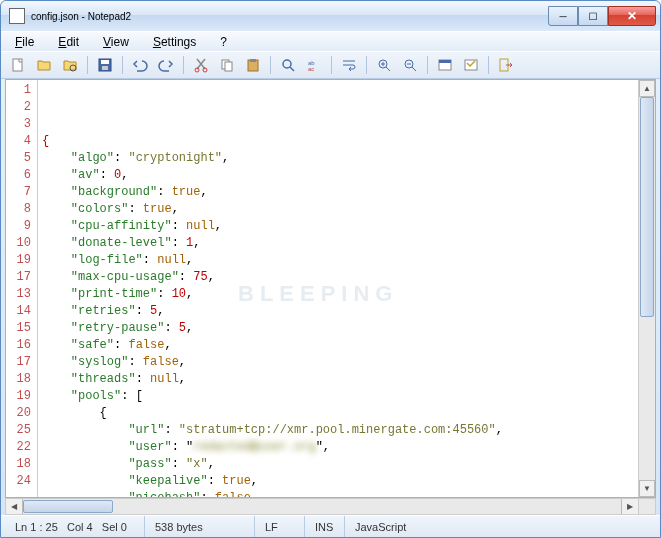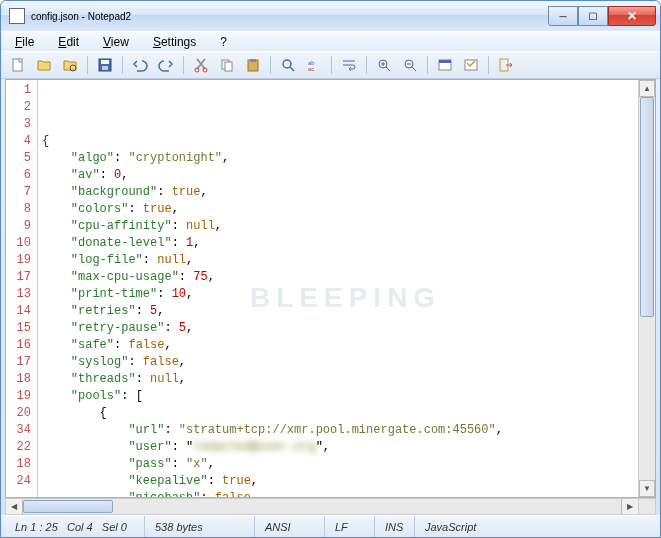--- a/index.html
+++ b/index.html
@@ -27,37 +27,37 @@
 
 .editor-area { flex: 1; display: flex; background: #fff; border: 1px solid #96b4d8; margin: 0 4px; position: relative; overflow: hidden; }
 .gutter { width: 32px; background: #fff; border-right: 1px solid #ccc; text-align: right; padding: 2px 6px 2px 2px; font-family: Consolas, "Courier New", monospace; font-size: 12px; color: #c05050; line-height: 17px; }
 .code { flex: 1; font-family: Consolas, "Courier New", monospace; font-size: 12px; line-height: 17px; padding: 2px 4px; white-space: pre; color: #000; position: relative; }
 .tok-brace { color: #c00000; }
 .tok-key { color: #2a7a2a; }
 .tok-str { color: #777733; }
 .tok-num { color: #c00000; }
 .tok-bool { color: #a16207; font-weight: normal; }
 .tok-punct { color: #000; }
-.watermark { position: absolute; top: 200px; left: 200px; font-size: 28px; font-weight: bold; letter-spacing: 6px; color: rgba(160,180,200,0.25); font-family: Arial, sans-serif; line-height: 1.3; pointer-events: none; margin-left: 12px; }
+.watermark { position: absolute; top: 200px; left: 200px; font-size: 22px; font-weight: bold; letter-spacing: 6px; color: rgba(160,180,200,0.25); font-family: Arial, sans-serif; line-height: 1.3; pointer-events: none; }
 
 .vscroll { width: 17px; background: #e9e9e9; border-left: 1px solid #ccc; position: relative; }
 .vscroll .arrow { height: 17px; background: #f0f0f0; border: 1px solid #bbb; display: flex; align-items: center; justify-content: center; font-size: 8px; color: #555; cursor: pointer; }
 .vscroll .track { position: absolute; top: 17px; bottom: 17px; left: 0; right: 0; }
 .vscroll .thumb { position: absolute; left: 1px; right: 1px; top: 0; height: 220px; background: linear-gradient(to right, #e0e8f4, #c5d5ea); border: 1px solid #8aa8cc; border-radius: 2px; cursor: pointer; }
 .vscroll .arrow.bottom { position: absolute; bottom: 0; left: 0; right: 0; }
 
 .hscroll-row { height: 17px; margin: 0 4px; display: flex; }
 .hscroll { flex: 1; background: #e9e9e9; border: 1px solid #ccc; position: relative; display: flex; }
 .hscroll .arrow { width: 17px; background: #f0f0f0; border-right: 1px solid #bbb; display: flex; align-items: center; justify-content: center; font-size: 8px; color: #555; cursor: pointer; }
 .hscroll .arrow.right { border-right: none; border-left: 1px solid #bbb; }
 .hscroll .track { flex: 1; position: relative; }
 .hscroll .thumb { position: absolute; top: 1px; bottom: 1px; left: 0; width: 90px; background: linear-gradient(to bottom, #e0e8f4, #c5d5ea); border: 1px solid #8aa8cc; border-radius: 2px; cursor: pointer; }
 .hscroll-corner { width: 17px; background: #e9e9e9; border: 1px solid #ccc; border-left: none; }
 
-.statusbar { height: 22px; background: linear-gradient(to bottom, #f0f5fb, #dfe9f5); display: flex; align-items: center; font-size: 11px; color: #333; border-top: 1px solid #fff; padding: 0 4px; font-style: italic; }
+.statusbar { height: 22px; background: linear-gradient(to bottom, #f0f5fb, #dfe9f5); display: flex; align-items: center; font-size: 11px; color: #333; border-top: 1px solid #fff; padding: 0 4px; }
 .status-cell { padding: 0 10px; border-right: 1px solid #b8cde4; height: 100%; display: flex; align-items: center; }
 .status-cell:last-child { border-right: none; }
 .blurred { filter: blur(3px); color: #888833; }
 </style>
 </head>
 <body>
 
 <div class="window">
 
   <div class="titlebar">
@@ -210,21 +210,21 @@
         <div>19</div>
         <div>17</div>
         <div>13</div>
         <div>14</div>
         <div>15</div>
         <div>16</div>
         <div>17</div>
         <div>18</div>
         <div>19</div>
         <div>20</div>
-        <div>34</div>
+        <div>25</div>
         <div>22</div>
         <div>18</div>
         <div>24</div>
       </div>
     <div class="code" id="code">
       <div class="watermark"><span>BLEEPING</span><br></div>
     <div><span class="tok-brace">{</span></div><div><span class="">    </span><span class="tok-key">"algo"</span><span class="tok-punct">: </span><span class="tok-str">"cryptonight"</span><span class="tok-punct">,</span></div><div><span class="">    </span><span class="tok-key">"av"</span><span class="tok-punct">: </span><span class="tok-num">0</span><span class="tok-punct">,</span></div><div><span class="">    </span><span class="tok-key">"background"</span><span class="tok-punct">: </span><span class="tok-bool">true</span><span class="tok-punct">,</span></div><div><span class="">    </span><span class="tok-key">"colors"</span><span class="tok-punct">: </span><span class="tok-bool">true</span><span class="tok-punct">,</span></div><div><span class="">    </span><span class="tok-key">"cpu-affinity"</span><span class="tok-punct">: </span><span class="tok-bool">null</span><span class="tok-punct">,</span></div><div><span class="">    </span><span class="tok-key">"donate-level"</span><span class="tok-punct">: </span><span class="tok-num">1</span><span class="tok-punct">,</span></div><div><span class="">    </span><span class="tok-key">"log-file"</span><span class="tok-punct">: </span><span class="tok-bool">null</span><span class="tok-punct">,</span></div><div><span class="">    </span><span class="tok-key">"max-cpu-usage"</span><span class="tok-punct">: </span><span class="tok-num">75</span><span class="tok-punct">,</span></div><div><span class="">    </span><span class="tok-key">"print-time"</span><span class="tok-punct">: </span><span class="tok-num">10</span><span class="tok-punct">,</span></div><div><span class="">    </span><span class="tok-key">"retries"</span><span class="tok-punct">: </span><span class="tok-num">5</span><span class="tok-punct">,</span></div><div><span class="">    </span><span class="tok-key">"retry-pause"</span><span class="tok-punct">: </span><span class="tok-num">5</span><span class="tok-punct">,</span></div><div><span class="">    </span><span class="tok-key">"safe"</span><span class="tok-punct">: </span><span class="tok-bool">false</span><span class="tok-punct">,</span></div><div><span class="">    </span><span class="tok-key">"syslog"</span><span class="tok-punct">: </span><span class="tok-bool">false</span><span class="tok-punct">,</span></div><div><span class="">    </span><span class="tok-key">"threads"</span><span class="tok-punct">: </span><span class="tok-bool">null</span><span class="tok-punct">,</span></div><div><span class="">    </span><span class="tok-key">"pools"</span><span class="tok-punct">: [</span></div><div><span class="">        </span><span class="tok-punct">{</span></div><div><span class="">            </span><span class="tok-key">"url"</span><span class="tok-punct">: </span><span class="tok-str">"stratum+tcp://xmr.pool.minergate.com:45560"</span><span class="tok-punct">,</span></div><div><span class="">            </span><span class="tok-key">"user"</span><span class="tok-punct">: "</span><span class="blurred">redacted@user.org</span><span class="tok-punct">",</span></div><div><span class="">            </span><span class="tok-key">"pass"</span><span class="tok-punct">: </span><span class="tok-str">"x"</span><span class="tok-punct">,</span></div><div><span class="">            </span><span class="tok-key">"keepalive"</span><span class="tok-punct">: </span><span class="tok-bool">true</span><span class="tok-punct">,</span></div><div><span class="">            </span><span class="tok-key">"nicehash"</span><span class="tok-punct">: </span><span class="tok-bool">false</span></div></div>
     <div class="vscroll">
       <div class="arrow">▲</div>
       <div class="track">
@@ -241,19 +241,18 @@
           <div class="thumb"></div>
         </div>
       <div class="arrow right">▶</div>
     </div>
     <div class="hscroll-corner"></div>
   </div>
 
   <div class="statusbar">
     <div class="status-cell" style="flex:0 0 140px"><span>Ln 1 : 25</span>&nbsp;&nbsp;&nbsp;<span>Col 4</span>&nbsp;&nbsp;&nbsp;<span>Sel 0</span></div>
     <div class="status-cell" style="flex:0 0 110px">538 bytes</div>
-    <div class="status-cell" style="flex:0 0 70px">ANSI</div>
     <div class="status-cell" style="flex:0 0 50px">LF</div>
     <div class="status-cell" style="flex:0 0 40px">INS</div>
     <div class="status-cell" style="flex:1">JavaScript</div>
   </div>
 
 </div>
 
 </body></html>

